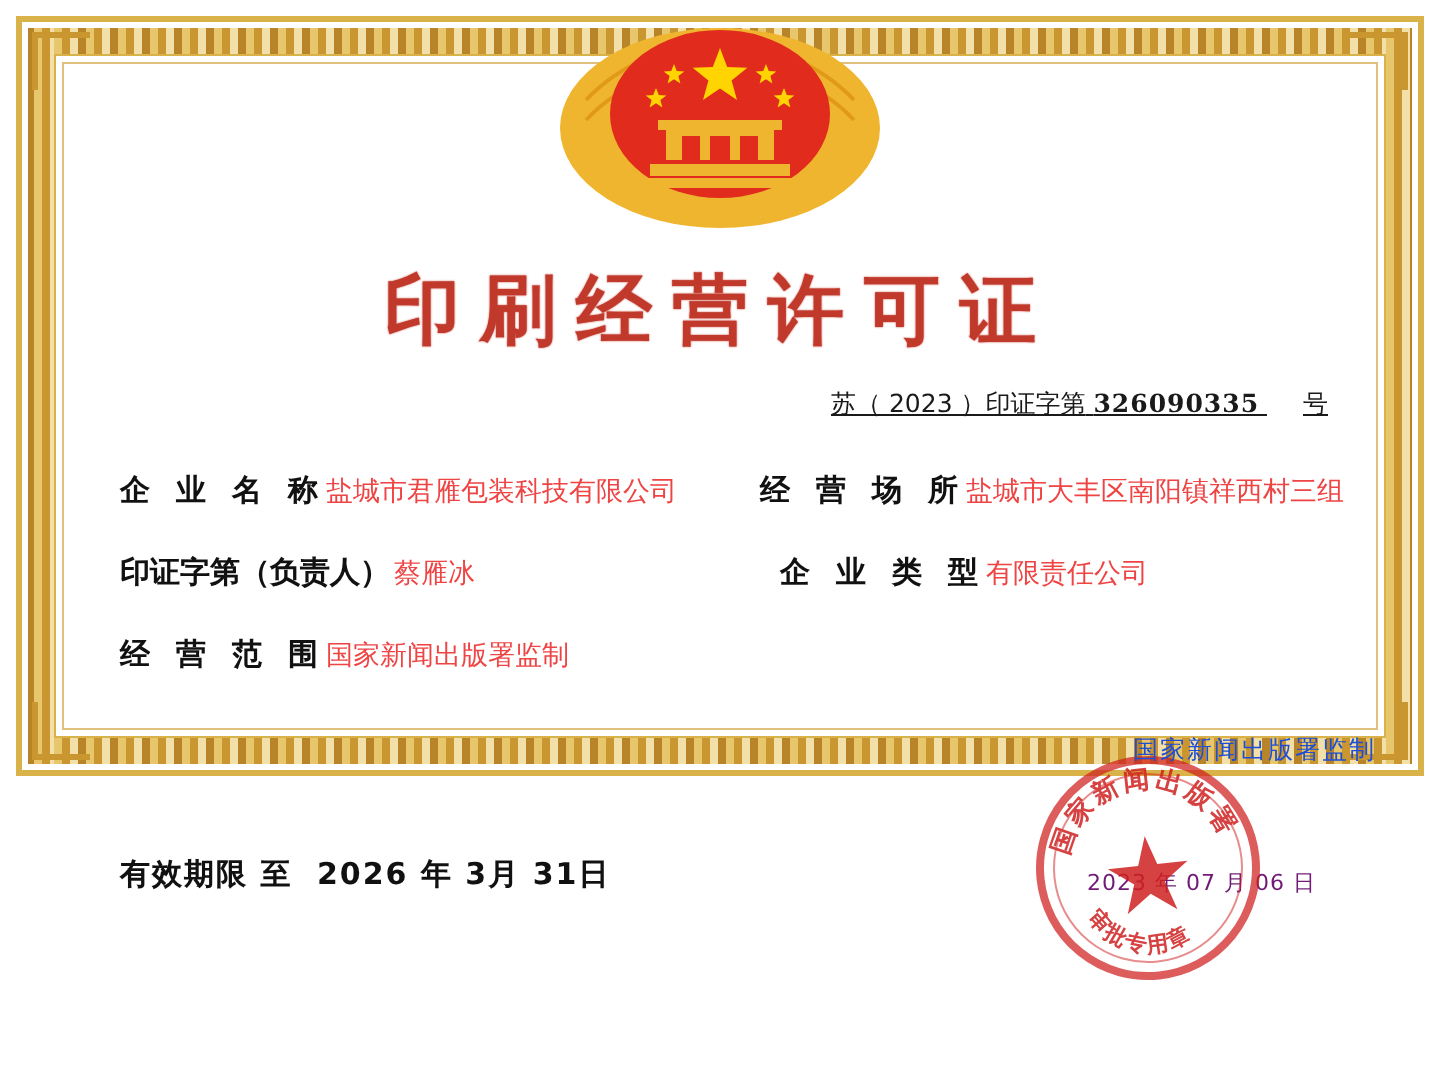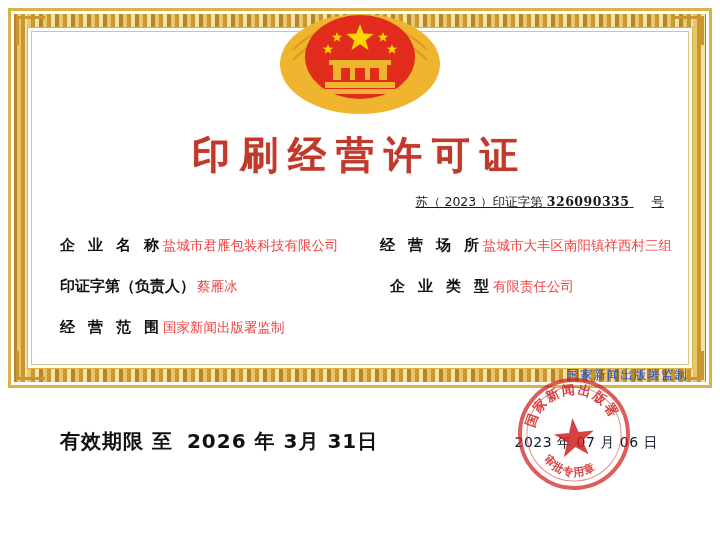--- a/index.html
+++ b/index.html
@@ -153,35 +153,35 @@
     color: #ef4444;
     margin-left: 2px;
     white-space: nowrap;
   }
 
   
   .validity {
     position: absolute;
     left: 60px;
     top: 428px;
-    font-size: 20px;
+    font-size: 15px;
     font-weight: bold;
     color: #111111;
     letter-spacing: 1px;
   }
   .validity .lab { letter-spacing: 1px; }
   .validity .date { margin-left: 6px; }
 
   
   .issue-date {
     position: absolute;
     right: 62px;
     top: 434px;
-    font-size: 14px;
-    color: #0f172a;
+    font-size: 11px;
+    color: #701a75;
     letter-spacing: 0.5px;
   }
 
   
   .seal {
     position: absolute;
     right: 88px;
     top: 376px;
     width: 116px;
     height: 116px;

